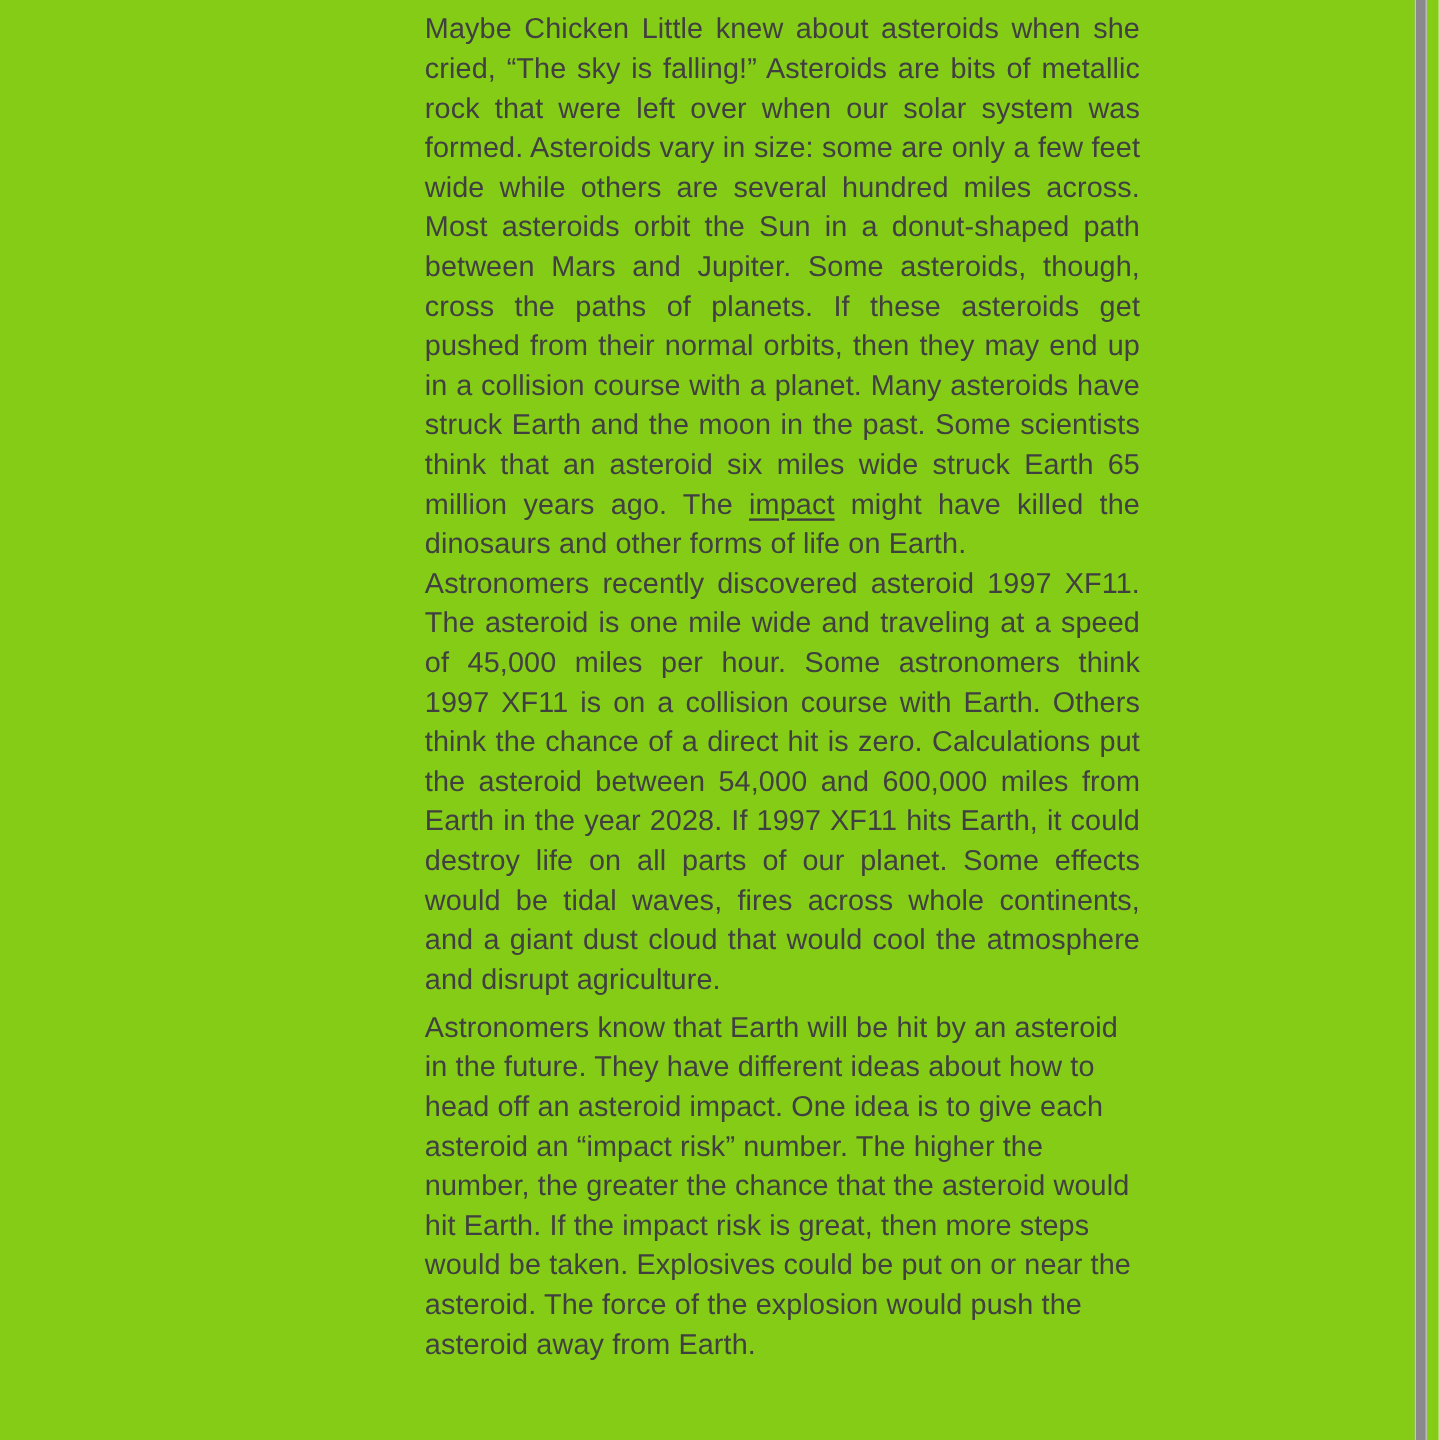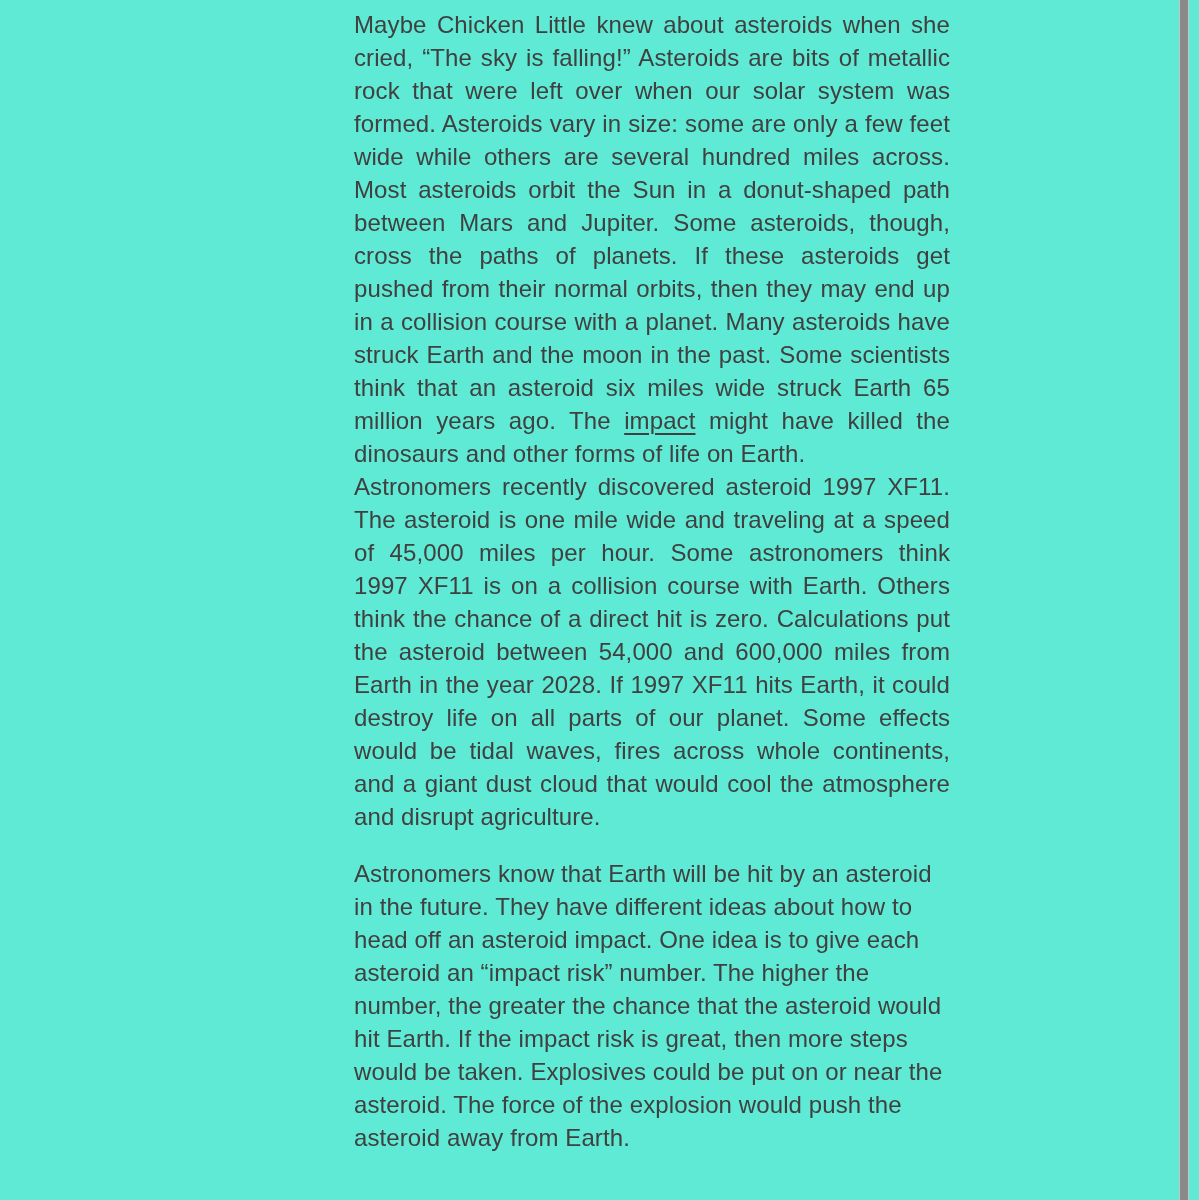--- a/index.html
+++ b/index.html
@@ -4,21 +4,21 @@
 <style>
   html, body {
     margin: 0;
     padding: 0;
     background: #ffffff;
   }
   .page {
     position: relative;
     width: 1199px;
     height: 1200px;
-    background: #5eead4;
+    background: #84cc16;
     overflow: hidden;
     font-family: "Liberation Sans", sans-serif;
   }
   .passage {
     position: absolute;
     left: 354px;
     top: 8px;
     width: 596px;
     font-size: 24px;
     line-height: 33px;
@@ -30,21 +30,21 @@
     padding: 0;
   }
   .para.justified {
     text-align: justify;
     text-justify: inter-word;
   }
   .para.left-aligned {
     text-align: left;
   }
   .para.gap-above {
-    margin-top: 24px;
+    margin-top: 7px;
   }
   .underlined-term {
     text-decoration: underline;
     text-decoration-thickness: 2px;
     text-underline-offset: 4px;
     cursor: pointer;
   }
   .scrollbar-strip {
     position: absolute;
     left: 1179px;

